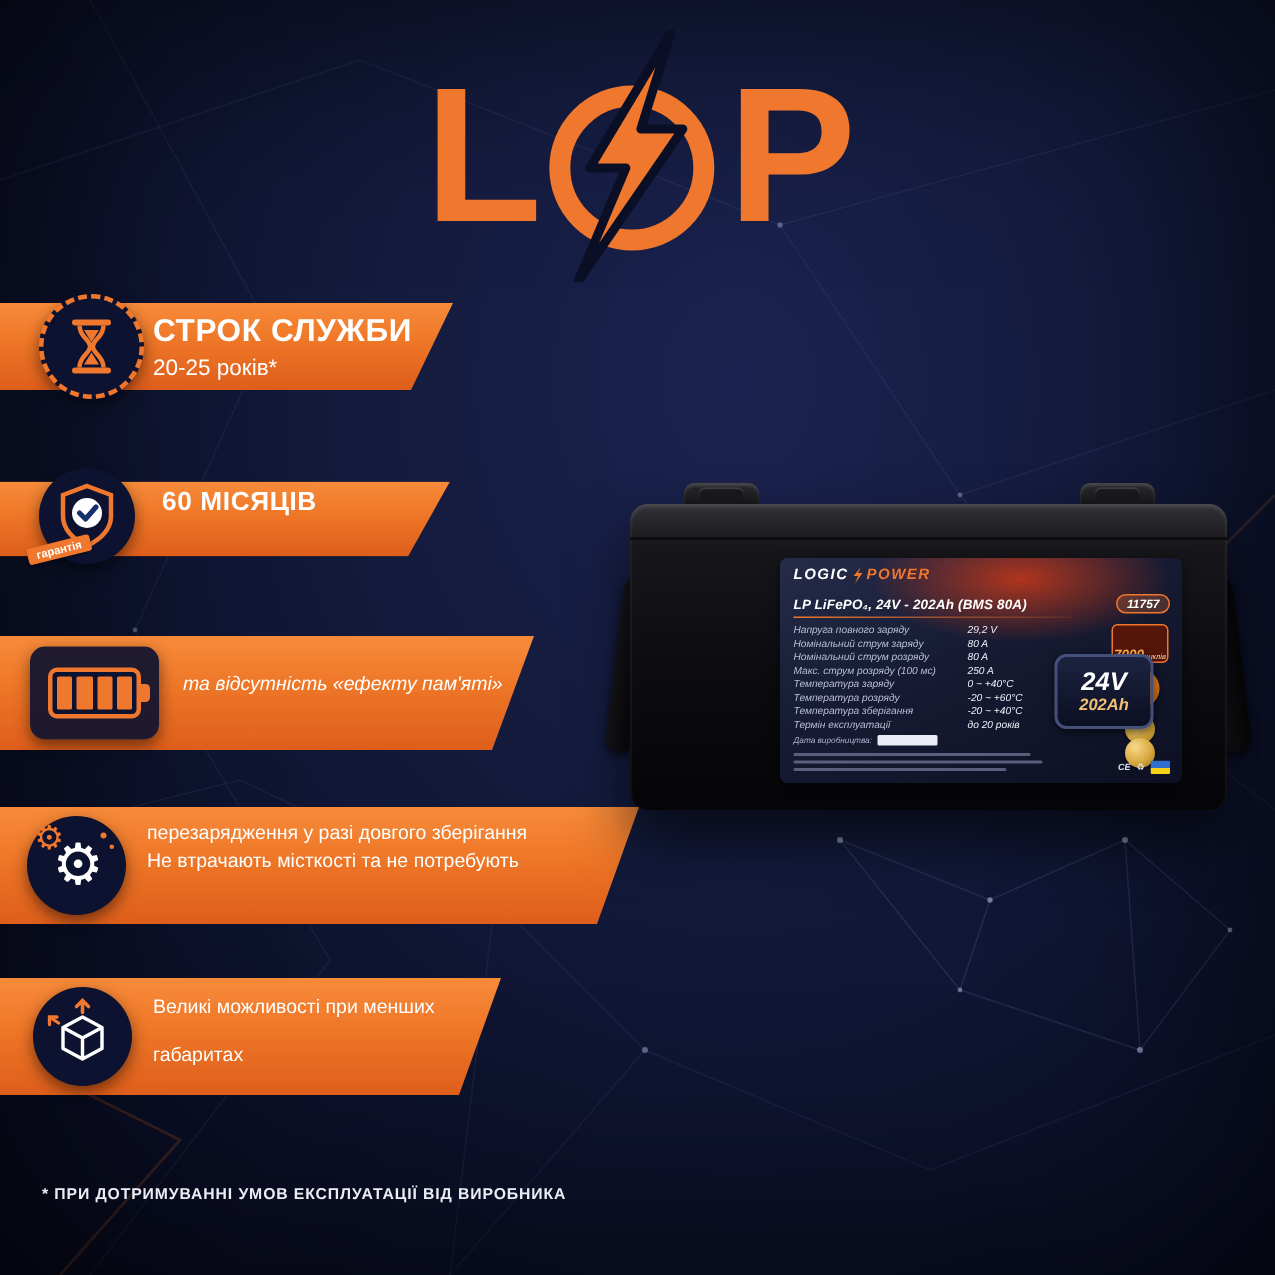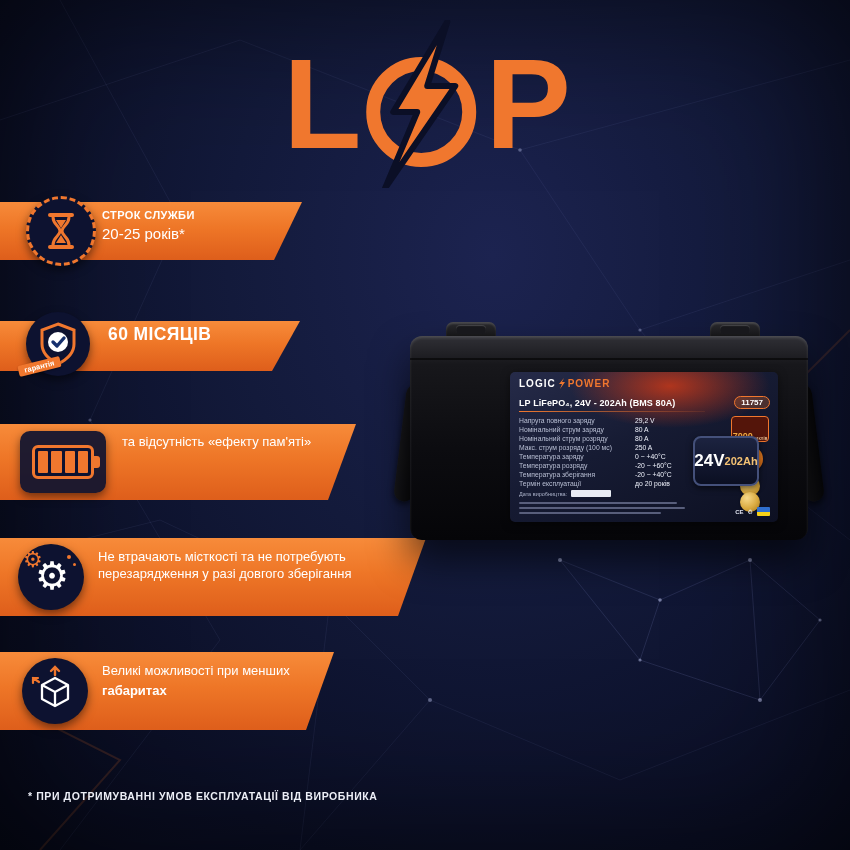--- a/index.html
+++ b/index.html
@@ -20,41 +20,41 @@
   
   .feature{position:absolute;left:0;z-index:2;}
   .ribbon{position:absolute;left:0;background:linear-gradient(180deg,#F78B3A 0%,#EE7627 45%,#DE5E1B 100%);
     clip-path:polygon(0 0,100% 0,calc(100% - 28px) 100%,0 100%);
     filter:drop-shadow(0 7px 9px rgba(0,0,0,.45));}
   .icon-circle{position:absolute;border-radius:50%;background:#0D1230;
     display:flex;align-items:center;justify-content:center;z-index:3;
     box-shadow:0 4px 10px rgba(0,0,0,.5);}
   .icon-circle.dashed{border:3px dashed #F0772E;}
   .f-text{position:absolute;z-index:4;color:#fff;}
-  .f-title{font-weight:bold;font-size:11px;letter-spacing:.4px;}
+  .f-title{font-weight:bold;font-size:21px;letter-spacing:.4px;}
   .f-line{font-size:13px;margin-top:3px;line-height:16px;}
   .f-line.big{font-size:15px;margin-top:5px;}
   .garant-tag{position:absolute;left:-8px;bottom:4px;background:#F0772E;color:#fff;
     font-size:7.5px;font-weight:bold;padding:1px 6px;border-radius:2px;
     transform:rotate(-14deg);box-shadow:0 1px 2px rgba(0,0,0,.4);}
   
   .batt-icon{width:62px;height:34px;border:3px solid #F0772E;border-radius:6px;
     display:flex;gap:3px;padding:3px;box-sizing:border-box;position:relative;background:#0D1230;}
   .batt-icon .bar{flex:1;background:#F0772E;border-radius:1px;}
   .batt-icon::after{content:"";position:absolute;right:-9px;top:8px;width:6px;height:12px;
     background:#F0772E;border-radius:0 3px 3px 0;}
   
   .gears{position:relative;width:56px;height:56px;}
   .gear-big{position:absolute;left:12px;top:8px;font-size:38px;color:#fff;line-height:38px;
     font-family:"DejaVu Sans",sans-serif;}
   .gear-small{position:absolute;left:0px;top:0px;font-size:22px;color:#F0772E;line-height:22px;
     font-family:"DejaVu Sans",sans-serif;}
   .spark{position:absolute;background:#F0772E;border-radius:50%;}
   
-  .battery{position:absolute;left:410px;top:322px;width:398px;height:218px;z-index:2;}
+  .battery{position:absolute;left:420px;top:322px;width:398px;height:218px;z-index:2;font-style:italic;}
   .terminal{position:absolute;top:0;width:50px;height:22px;background:linear-gradient(180deg,#2c2c30,#0c0c0e);
     border-radius:7px 7px 2px 2px;box-shadow:inset 0 2px 2px rgba(255,255,255,.15);}
   .terminal .cap{position:absolute;left:10px;top:3px;width:30px;height:9px;border-radius:4px;
     background:#1a1a1e;box-shadow:inset 0 1px 1px rgba(255,255,255,.2);}
   .handle{position:absolute;width:20px;height:118px;background:linear-gradient(90deg,#161619,#060608);
     border-radius:10px;box-shadow:0 3px 6px rgba(0,0,0,.6);}
   .body-box{position:absolute;left:0;right:0;top:14px;bottom:0;border-radius:12px;
     background:linear-gradient(180deg,#303036 0%,#17171b 14%,#0c0c10 55%,#050508 100%);
     box-shadow:0 20px 38px rgba(0,0,0,.6), inset 0 2px 3px rgba(255,255,255,.14);}
   .body-box::after{content:"";position:absolute;left:0;right:0;top:22px;height:2px;
@@ -85,21 +85,21 @@
   .badge-5{width:26px;height:26px;border-radius:50%;
     background:radial-gradient(circle at 35% 30%,#f8b253,#e07a1f 55%,#b4530f);
     display:flex;align-items:center;justify-content:center;color:#fff;font-weight:bold;font-size:14px;
     box-shadow:0 1px 3px rgba(0,0,0,.5);}
   .coin{width:20px;height:20px;border-radius:50%;
     background:radial-gradient(circle at 35% 30%,#f7d98a,#d8a93f 55%,#9d7016);
     box-shadow:0 1px 2px rgba(0,0,0,.5);}
   .coin.second{margin-top:-8px;}
   .big-badge{position:absolute;left:183px;top:64px;width:62px;height:46px;border-radius:8px;
     background:linear-gradient(180deg,#1c2340,#0b0f22);border:2px solid #44507a;
-    display:flex;flex-direction:row;align-items:center;justify-content:center;
+    display:flex;flex-direction:column;align-items:center;justify-content:center;
     box-shadow:0 2px 6px rgba(0,0,0,.6);}
   .big-badge .v{color:#fff;font-weight:bold;font-size:17px;line-height:18px;}
   .big-badge .c{color:#f3c173;font-weight:bold;font-size:11px;line-height:13px;}
   .date-row{position:absolute;left:9px;top:118px;display:flex;align-items:center;gap:4px;}
   .date-lbl{color:#aab1c8;font-size:5.5px;}
   .date-box{width:40px;height:7px;background:#e9ecf4;border-radius:1px;}
   .fineprint{position:absolute;left:9px;top:130px;}
   .fp-bar{height:2px;background:#6a7190;border-radius:1px;margin-bottom:3px;opacity:.8;}
   .certs{position:absolute;right:8px;bottom:6px;display:flex;align-items:center;gap:4px;}
   .cert-txt{color:#dfe3ef;font-size:6px;font-weight:bold;}
@@ -192,53 +192,53 @@
   <div class="ribbon" style="top:4px;height:76px;width:356px;"></div>
   <div class="icon-circle" style="left:20px;top:11px;width:86px;height:62px;border-radius:10px;background:rgba(13,18,48,.92);">
     <div class="batt-icon">
       <div class="bar"></div>
         <div class="bar"></div>
         <div class="bar"></div>
         <div class="bar"></div>
     </div>
   </div>
   <div class="f-text" style="left:122px;top:12px;">
-    <div class="f-line" style="margin-top:2px;">та відсутність «ефекту пам'яті»</div>
+    <div class="f-line" style="margin-top:16px;font-style:italic;">та відсутність «ефекту пам'яті»</div>
   </div>
 </div>
 
 <div class="feature" style="top:534px;width:470px;height:86px;">
   <div class="ribbon" style="top:4px;height:78px;width:426px;"></div>
   <div class="icon-circle" style="left:18px;top:10px;width:66px;height:66px;">
     <div class="gears">
       <span class="gear-big">⚙</span>
       <span class="gear-small">⚙</span>
       <span class="spark" style="left:44px;top:6px;width:4px;height:4px;"></span>
       <span class="spark" style="left:50px;top:14px;width:3px;height:3px;"></span>
     </div>
   </div>
   <div class="f-text" style="left:98px;top:12px;">
+    <div class="f-line" style="margin-top:1px;">перезарядження у разі довгого зберігання</div>
     <div class="f-line">Не втрачають місткості та не потребують</div>
-    <div class="f-line" style="margin-top:1px;">перезарядження у разі довгого зберігання</div>
   </div>
 </div>
 
 <div class="feature" style="top:646px;width:380px;height:88px;">
   <div class="ribbon" style="top:6px;height:78px;width:334px;"></div>
   <div class="icon-circle" style="left:22px;top:12px;width:66px;height:66px;">
     <svg width="54" height="52" viewBox="0 0 54 52">
       <path d="M14 20 L27 13 L40 20 L40 34 L27 41 L14 34 Z" stroke="#ffffff" stroke-width="2.3" fill="none" stroke-linejoin="round"></path>
       <path d="M14 20 L27 27 L40 20 M27 27 V41" stroke="#ffffff" stroke-width="2.3" fill="none"></path>
       <path d="M27 10 V3 M23 6 l4 -4 l4 4" stroke="#F0772E" stroke-width="2.4" fill="none" stroke-linecap="round"></path>
       <path d="M11 17 L5 13 M5 18 l0 -5 l5 0" stroke="#F0772E" stroke-width="2.2" fill="none" stroke-linecap="round"></path>
     </svg>
   </div>
   <div class="f-text" style="left:102px;top:14px;">
     <div class="f-line">Великі можливості при менших</div>
-    <div class="f-line" style="margin-top:4px;font-weight:bold;">габаритах</div>
+    <div class="f-line" style="margin-top:16px;">габаритах</div>
   </div>
 </div>
 
 <div class="battery">
   <div class="terminal" style="left:36px;">
     <div class="cap"></div>
   </div>
   <div class="terminal" style="left:300px;">
     <div class="cap"></div>
   </div>

